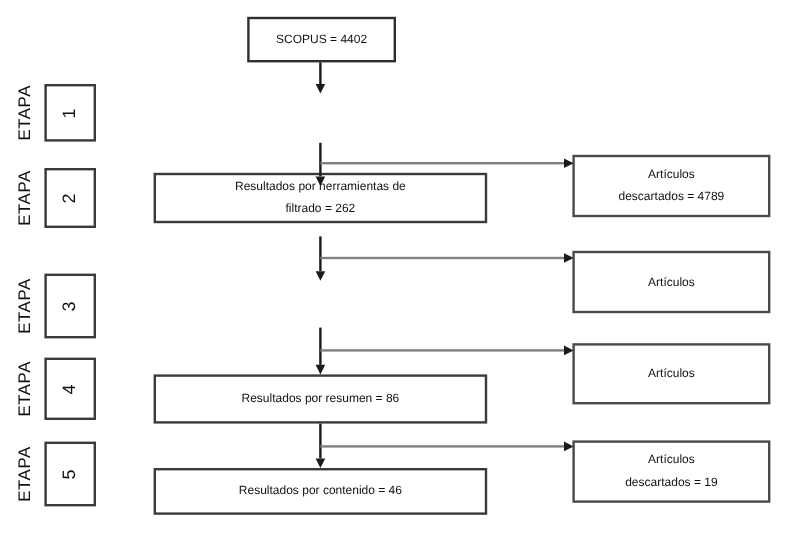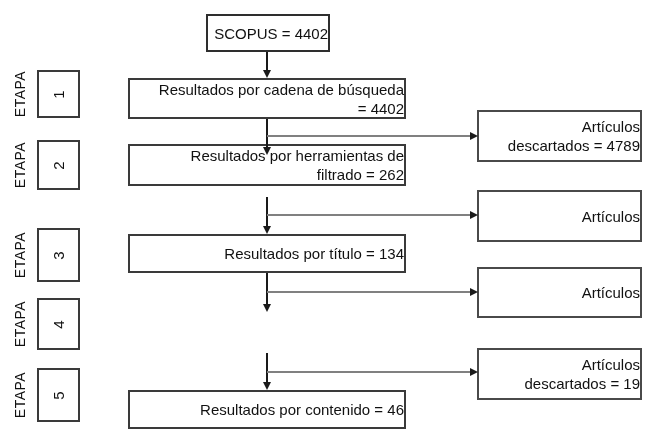--- a/index.html
+++ b/index.html
@@ -1,23 +1,23 @@
 <!DOCTYPE html>
 <html><head>
 <meta charset="utf-8">
 <style>
   html,body{margin:0;padding:0;background:#fff;}
   body{font-family:"Liberation Sans",sans-serif;color:#111;}
   .canvas{position:relative;width:672px;height:448px;background:#fff;overflow:hidden;}
   .box{position:absolute;border:2px solid #3a3a3a;background:#fff;box-sizing:border-box;
-       display:flex;flex-direction:column;justify-content:center;align-items:flex-end;
-       text-align:center;font-size:15px;line-height:19px;}
+       display:flex;flex-direction:column;justify-content:center;align-items:center;
+       text-align:center;font-size:10px;line-height:19px;}
   .scopus{left:206px;top:14px;width:124px;height:38px;border-color:#2e2e2e;}
   .cbox{left:128px;width:278px;}
-  .rbox{left:477px;width:165px;border-color:#4a4a4a;}
+  .rbox{left:477px;width:165px;border-color:#4a4a4a;margin-top:19px;}
   .vline{position:absolute;width:2px;background:#1a1a1a;left:266px;}
   .head-down{position:absolute;width:0;height:0;left:263px;
              border-left:4px solid transparent;border-right:4px solid transparent;
              border-top:8px solid #1a1a1a;}
   .hline{position:absolute;height:2px;background:#808080;left:267px;width:203px;}
   .head-right{position:absolute;width:0;height:0;left:470px;
               border-top:4px solid transparent;border-bottom:4px solid transparent;
               border-left:8px solid #1a1a1a;}
   .etapa-label{position:absolute;width:60px;height:16px;line-height:16px;left:-10px;
                text-align:center;font-size:14px;letter-spacing:0.5px;
@@ -53,30 +53,26 @@
   <div class="etapa-label" style="top:316px">ETAPA</div>
   <div class="nbox" style="top:298px;height:52px">
     <span>4</span>
   </div>
 
   <div class="etapa-label" style="top:387px">ETAPA</div>
   <div class="nbox" style="top:368px;height:54px">
     <span>5</span>
   </div>
 
-  <div class="box cbox" style="top:78px;height:41px">
-    <span>Resultados por cadena de búsqueda</span>
-    <span>= 4402</span>
-  </div>
   <div class="box cbox" style="top:144px;height:42px">
     <span>Resultados por herramientas de</span>
     <span>filtrado = 262</span>
   </div>
-  <div class="box cbox" style="top:234px;height:39px">
-    <span>Resultados por título = 134</span>
+  <div class="box cbox" style="top:312px;height:41px">
+    <span>Resultados por resumen = 86</span>
   </div>
   <div class="box cbox" style="top:390px;height:39px">
     <span>Resultados por contenido = 46</span>
   </div>
 
   <div class="box rbox" style="top:110px;height:52px">
     <span>Artículos</span>
     <span>descartados = 4789</span>
   </div>
   <div class="box rbox" style="top:190px;height:52px">

